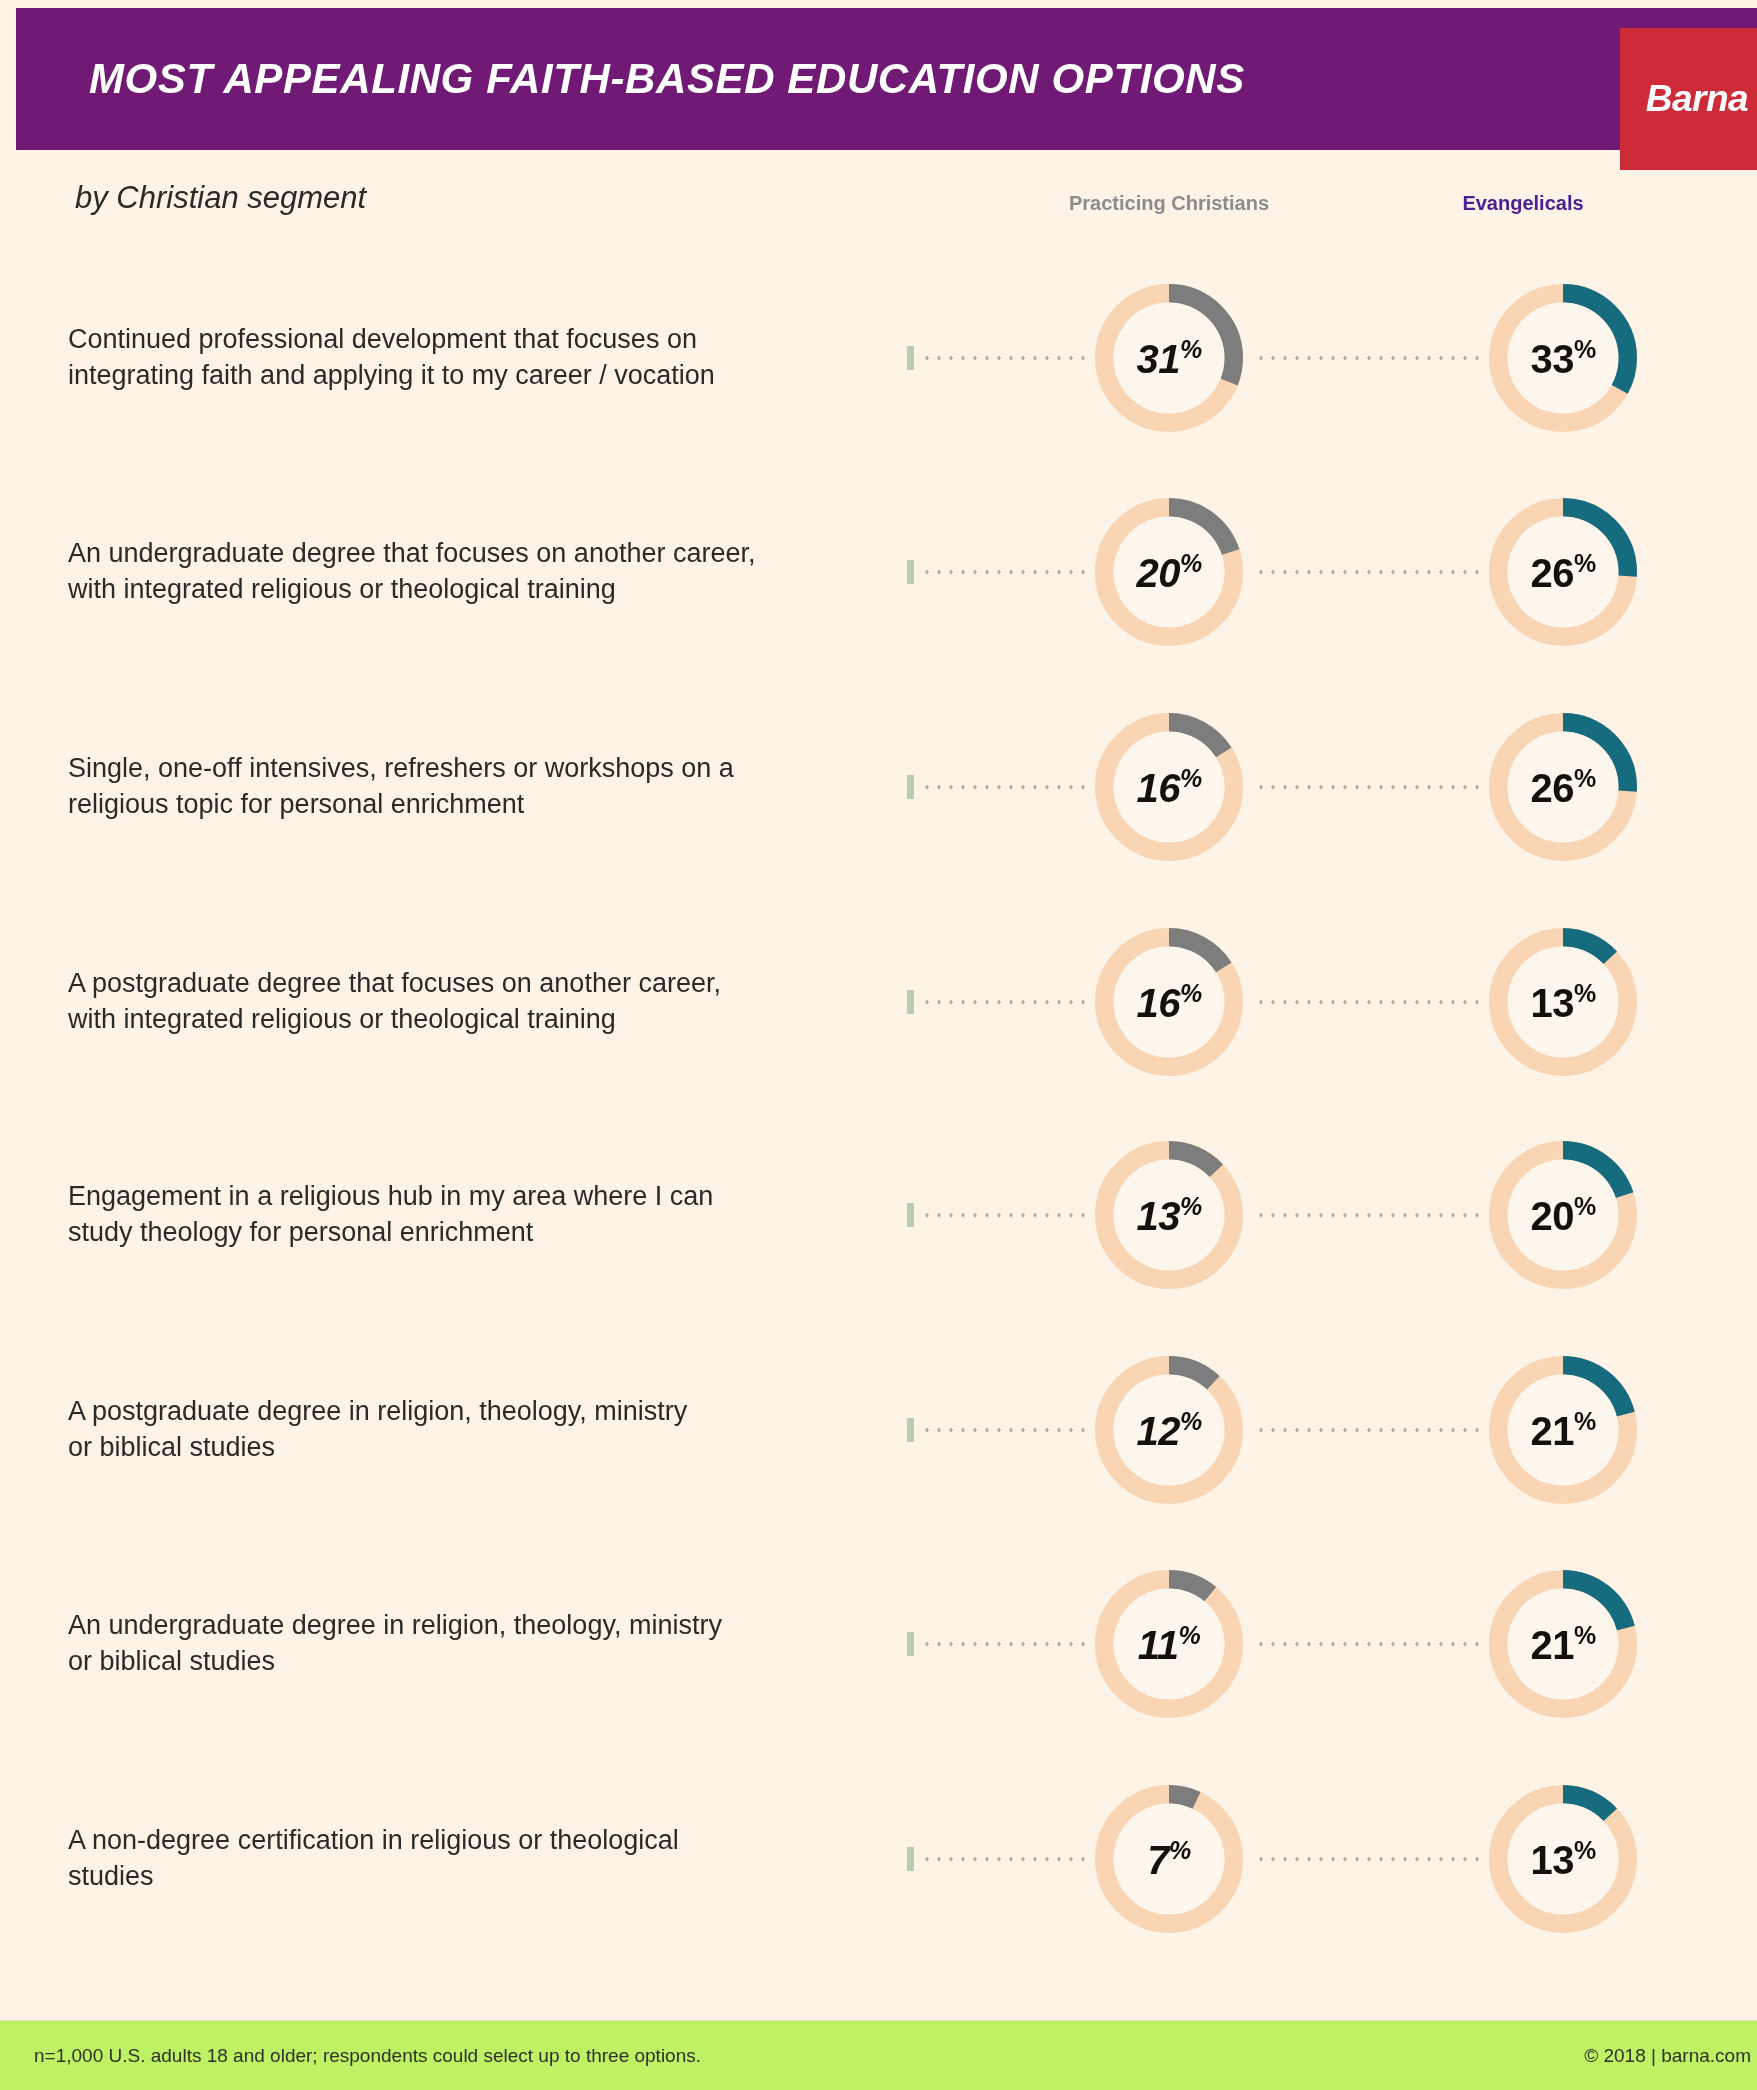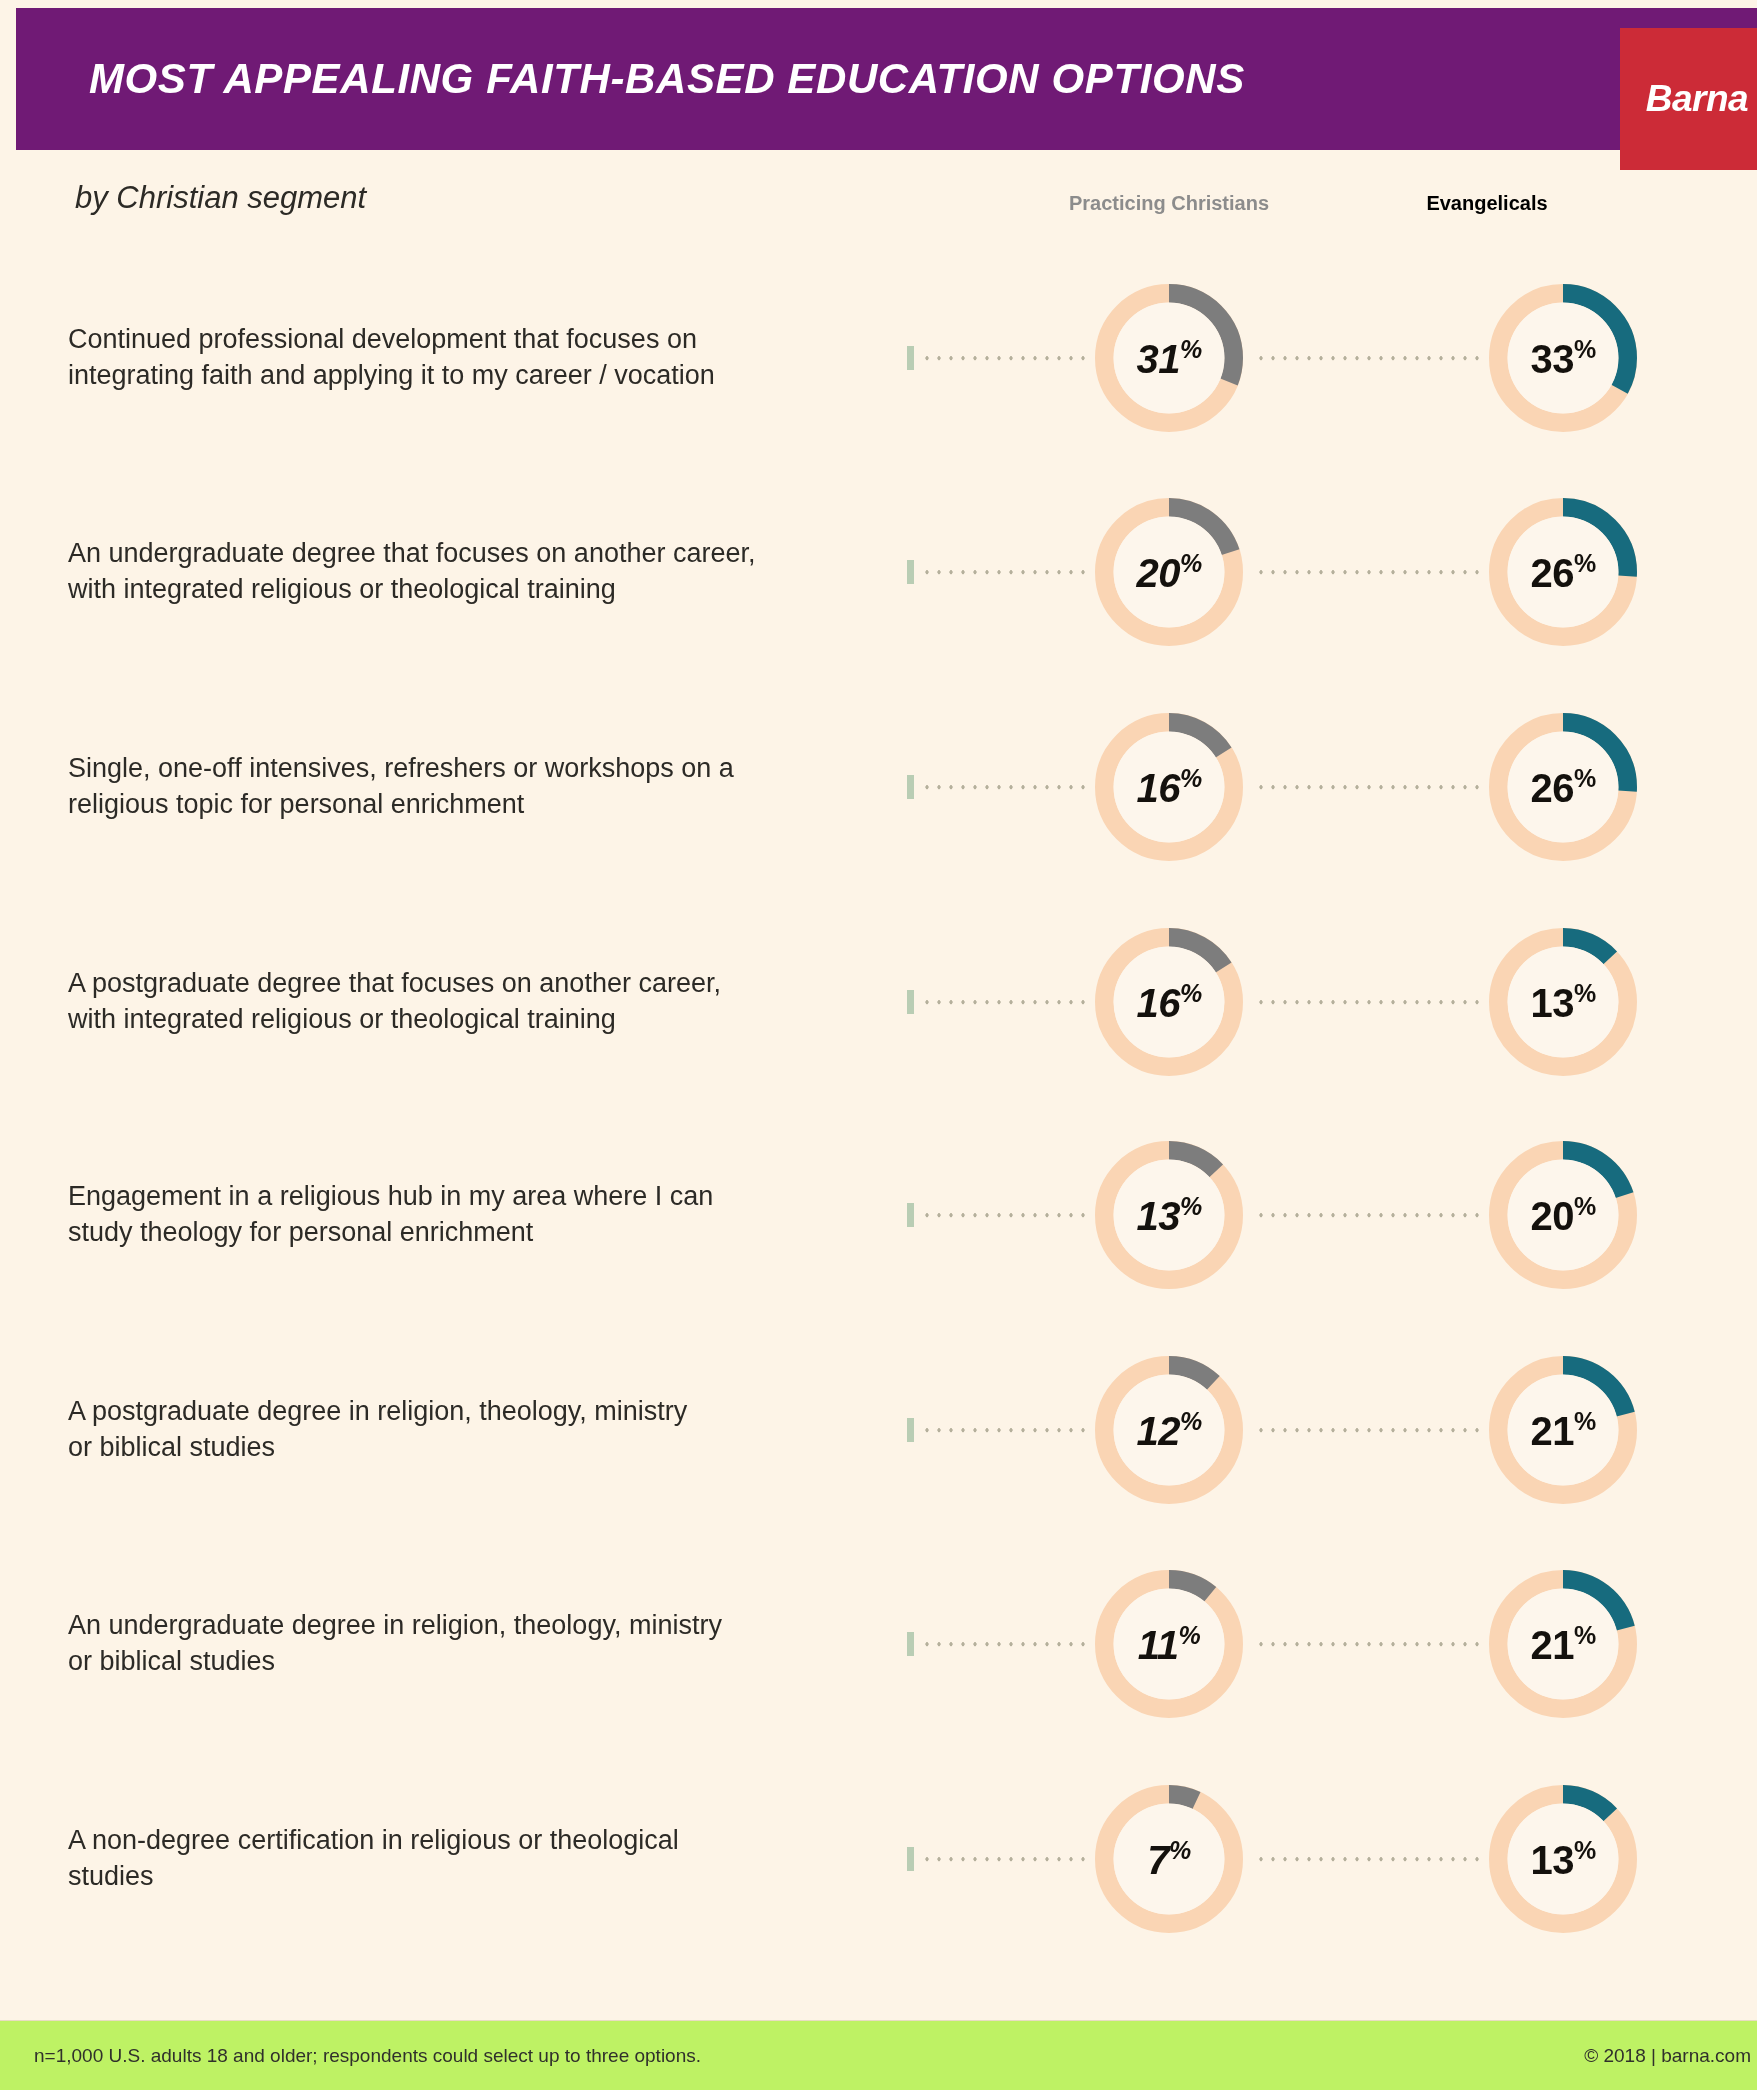--- a/index.html
+++ b/index.html
@@ -75,21 +75,21 @@
   }
   .col-head {
     position: absolute;
     top: 192px;
     font-size: 20px;
     font-weight: bold;
     white-space: nowrap;
     transform: translateX(-50%);
   }
   .col-head.practicing { left: 1169px; color: #8c8c8c; }
-  .col-head.evangelical { left: 1487px; color: #000000; }
+  .col-head.evangelical { left: 1523px; color: #4c1d95; }
 
   
   .row {
     position: absolute;
     left: 0;
     width: 1758px;
     height: 0;
   }
   .row-label {
     position: absolute;

